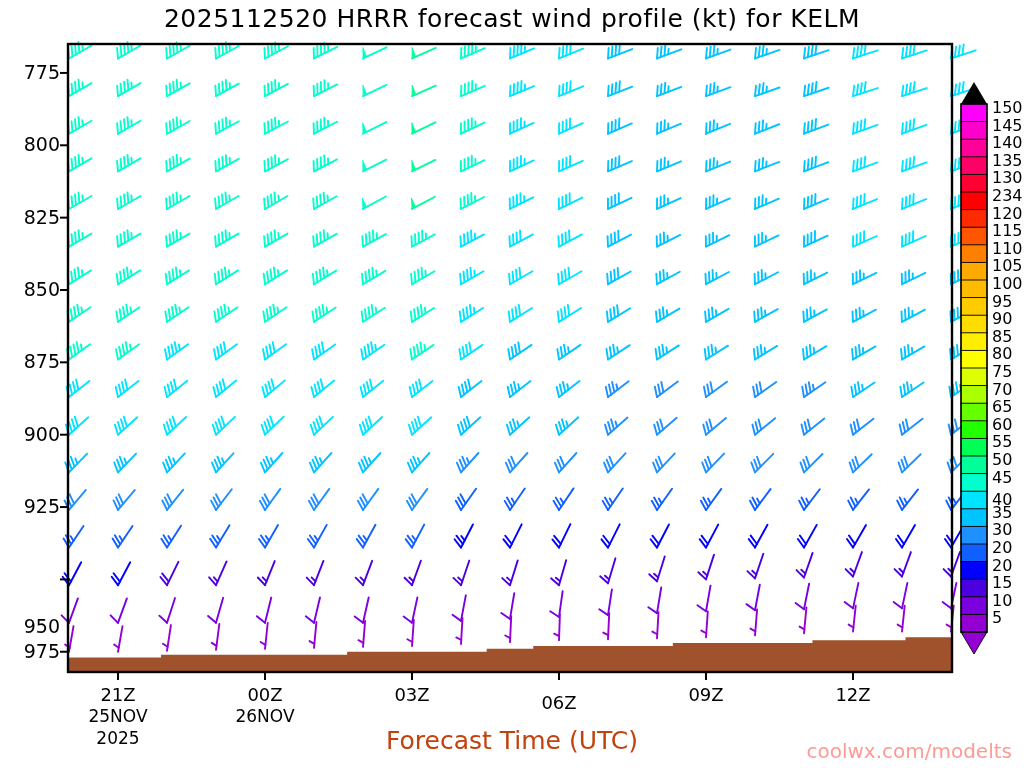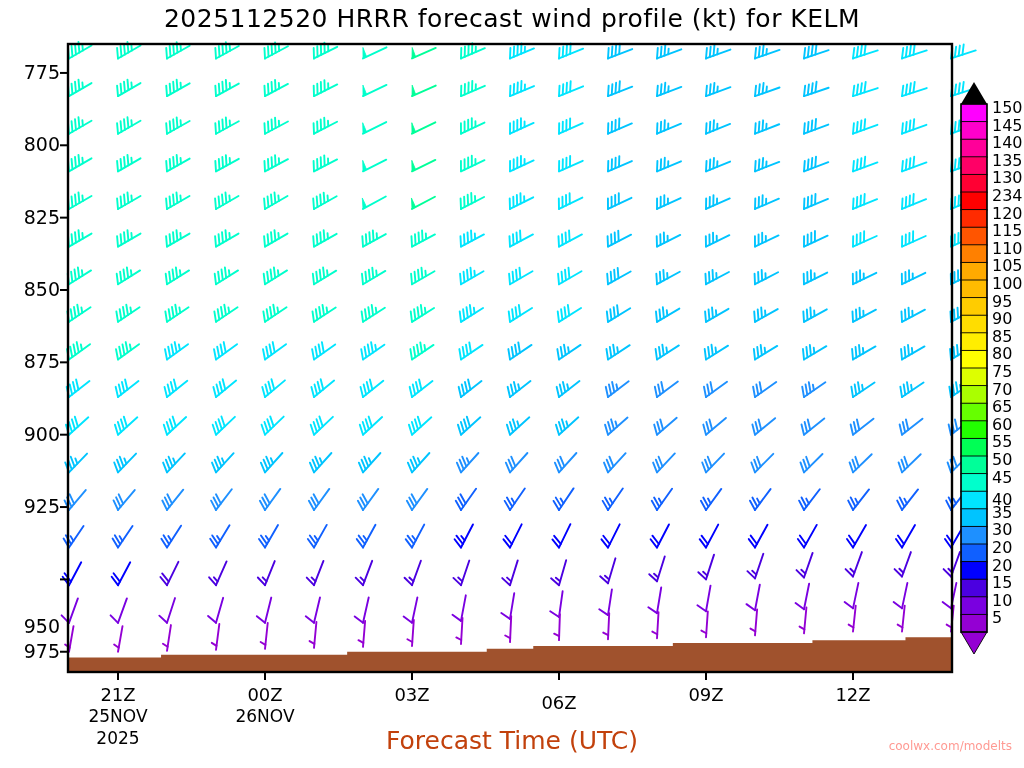--- a/index.html
+++ b/index.html
@@ -11,21 +11,21 @@
   #stage{position:absolute;left:0;top:0;width:1024px;height:768px;}
   .title{
     position:absolute;left:0;top:4px;width:1024px;text-align:center;
     font-size:25px;color:#000;letter-spacing:0.5px;white-space:nowrap;
   }
   .xtitle{
     position:absolute;left:0;top:726px;width:1024px;text-align:center;
     font-size:25px;color:#c2410c;
   }
   .watermark{
-    position:absolute;right:12px;top:739px;font-size:12px;color:#ff9a93;
+    position:absolute;right:12px;top:739px;font-size:20px;color:#ff9a93;
     white-space:nowrap;
   }
   .ytick-label{
     position:absolute;text-align:right;font-size:19px;color:#000000;
     width:60px;
   }
   .xtick-label{
     position:absolute;text-align:center;font-size:18px;color:#000;
     width:120px;
   }

